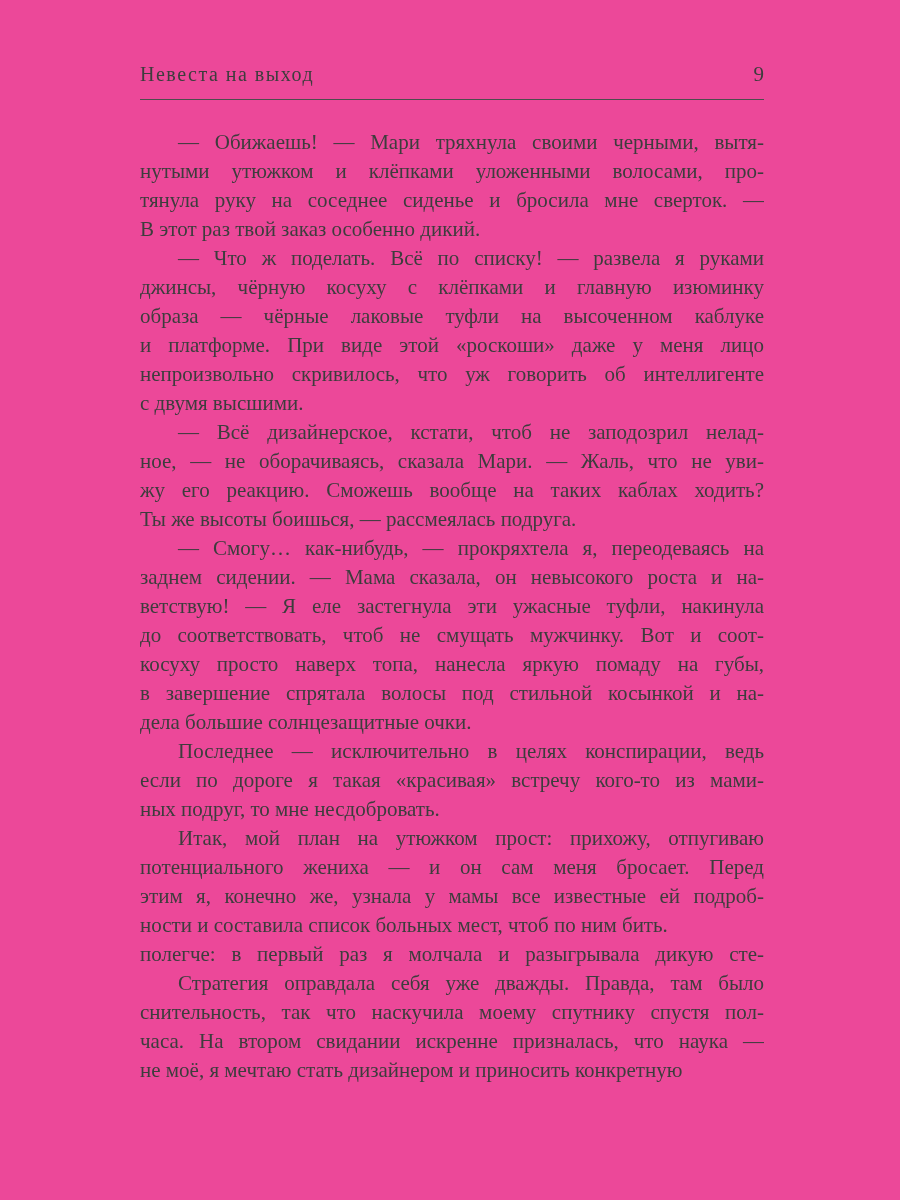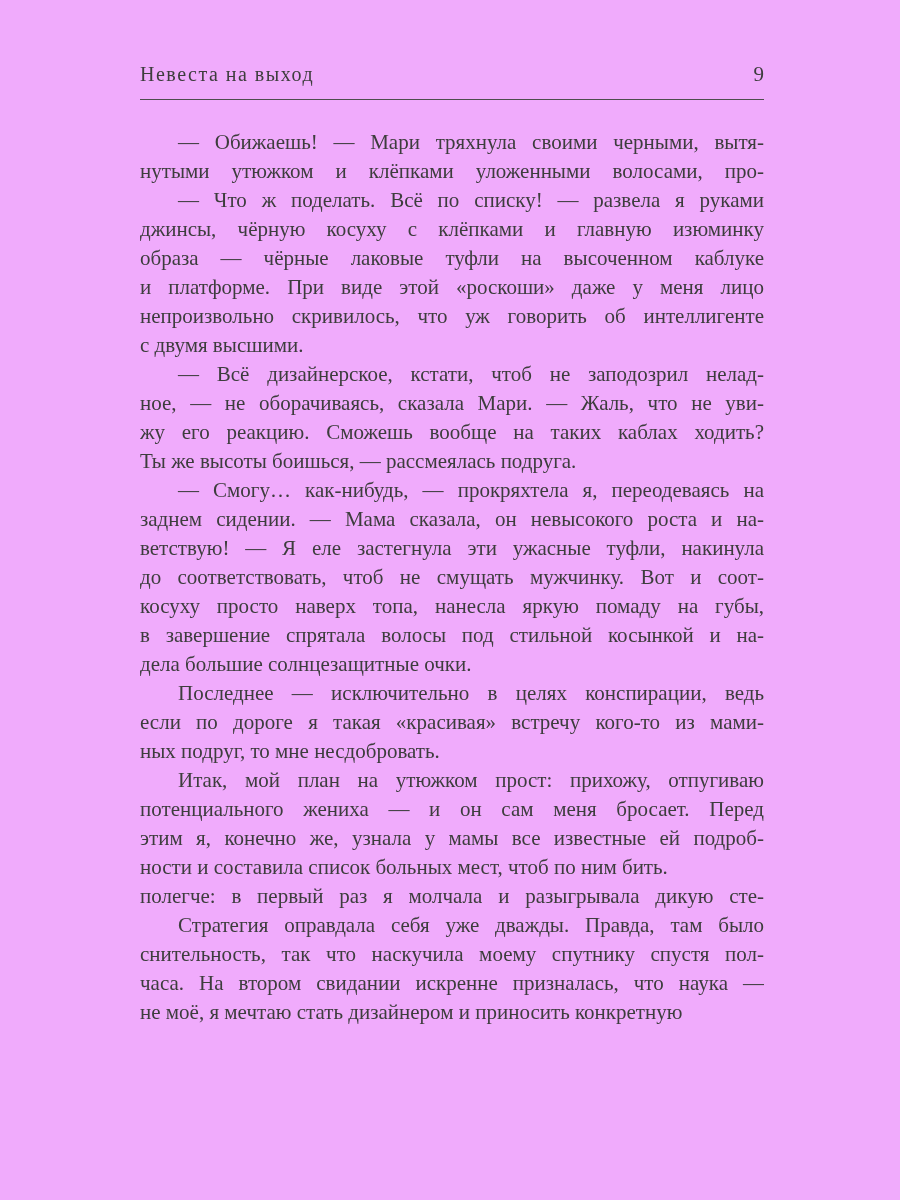--- a/index.html
+++ b/index.html
@@ -4,21 +4,21 @@
 <style>
   html, body {
     margin: 0;
     padding: 0;
     background: #ffffff;
   }
   .page {
     position: relative;
     width: 900px;
     height: 1200px;
-    background: #f0abfc;
+    background: #ec4899;
     font-family: "Liberation Serif", "DejaVu Serif", serif;
     color: #3d3d3d;
     overflow: hidden;
   }
   .content {
     position: absolute;
     left: 140px;
     top: 62px;
     width: 624px;
   }
@@ -65,20 +65,22 @@
   <div class="content">
     <div class="running-header">
       <span class="title">Невеста на выход</span>
       <span class="page-num">9</span>
     </div>
     <div class="body-text">
 
     <div class="paragraph">
           <div class="line first">— Обижаешь! — Мари тряхнула своими черными, вытя-</div>
           <div class="line">нутыми утюжком и клёпками уложенными волосами, про-</div>
+          <div class="line">тянула руку на соседнее сиденье и бросила мне сверток. —</div>
+          <div class="line last">В этот раз твой заказ особенно дикий.</div>
         </div>
         <div class="paragraph">
           <div class="line first">— Что ж поделать. Всё по списку! — развела я руками</div>
           <div class="line">джинсы, чёрную косуху с клёпками и главную изюминку</div>
           <div class="line">образа — чёрные лаковые туфли на высоченном каблуке</div>
           <div class="line">и платформе. При виде этой «роскоши» даже у меня лицо</div>
           <div class="line">непроизвольно скривилось, что уж говорить об интеллигенте</div>
           <div class="line last">с двумя высшими.</div>
         </div>
         <div class="paragraph">

